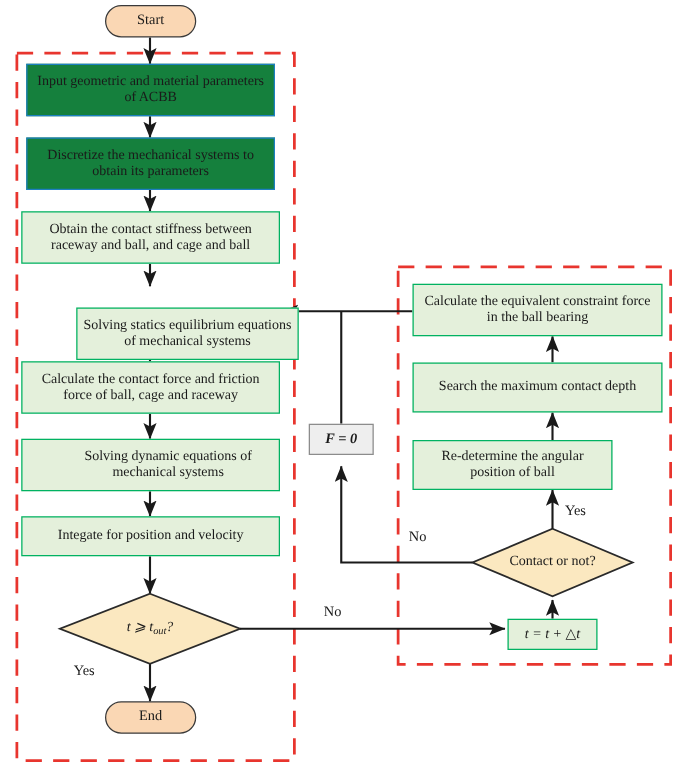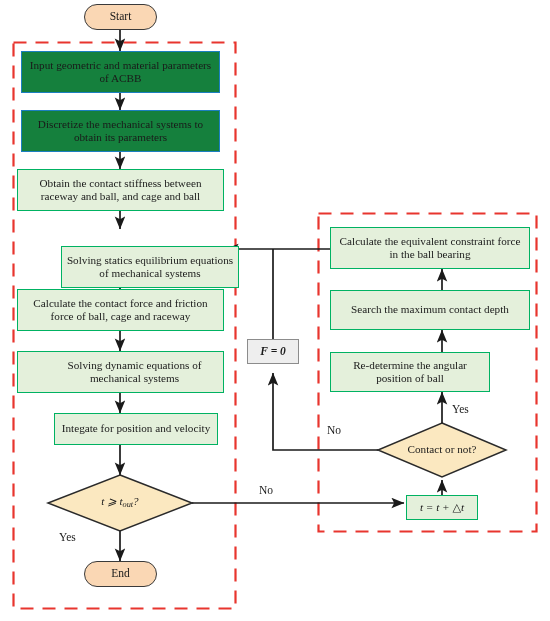--- a/index.html
+++ b/index.html
@@ -147,21 +147,21 @@
   </div>
 
   <div class="node n-green" style="left:17px; top:289px; width:207px; height:42px;">
     <span>Calculate the contact force and friction force of ball, cage and raceway</span>
   </div>
 
   <div class="node n-green" style="left:17px; top:351px; width:207px; height:42px;padding-left:32px;">
     <span>Solving dynamic equations of mechanical systems</span>
   </div>
 
-  <div class="node n-green" style="left:17px; top:413px; width:164px; height:32px;margin-left:37px;">
+  <div class="node n-green" style="left:17px; top:413px; width:207px; height:32px;">
     <span>Integate for position and velocity</span>
   </div>
 
   <div class="node n-diamond" style="left:58px; top:489px; width:124px; height:28px;">
     <span class="diamond-label math">
       t&nbsp;⩾&nbsp;t<span class="sub">out</span>?
     </span>
   </div>
 
   <div class="node n-term" style="left:84px; top:561px; width:73px; height:26px;">

